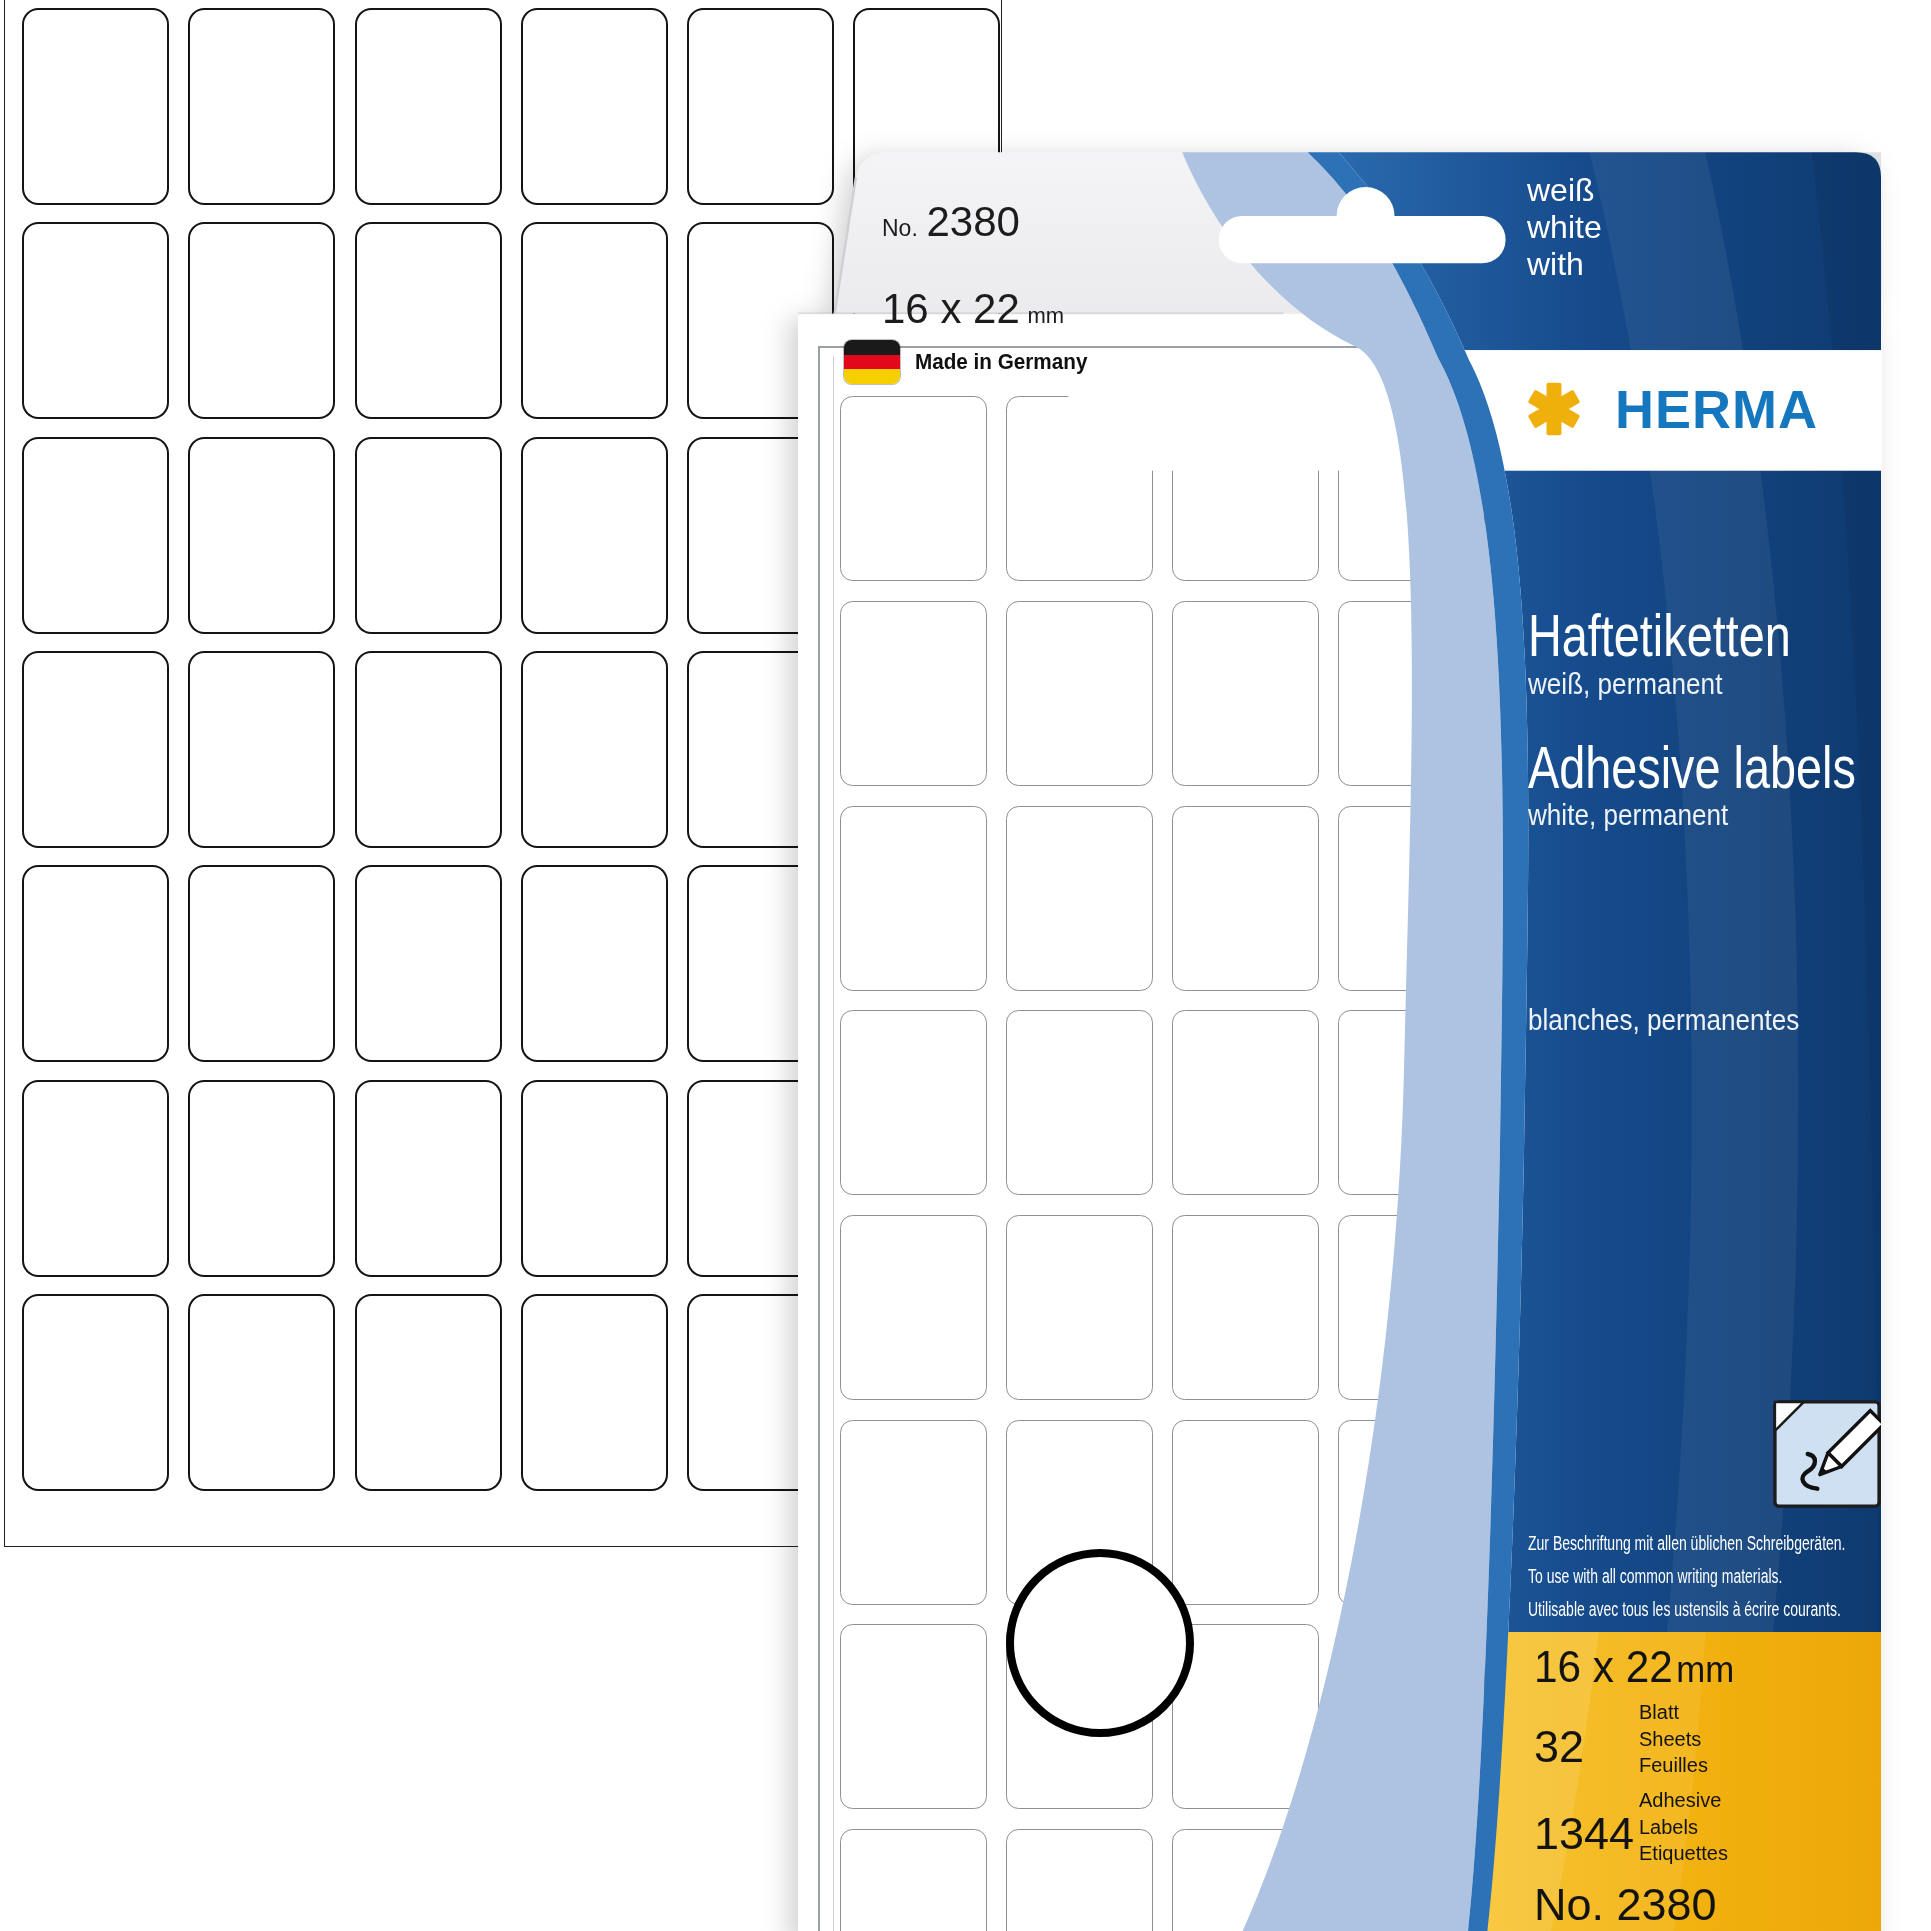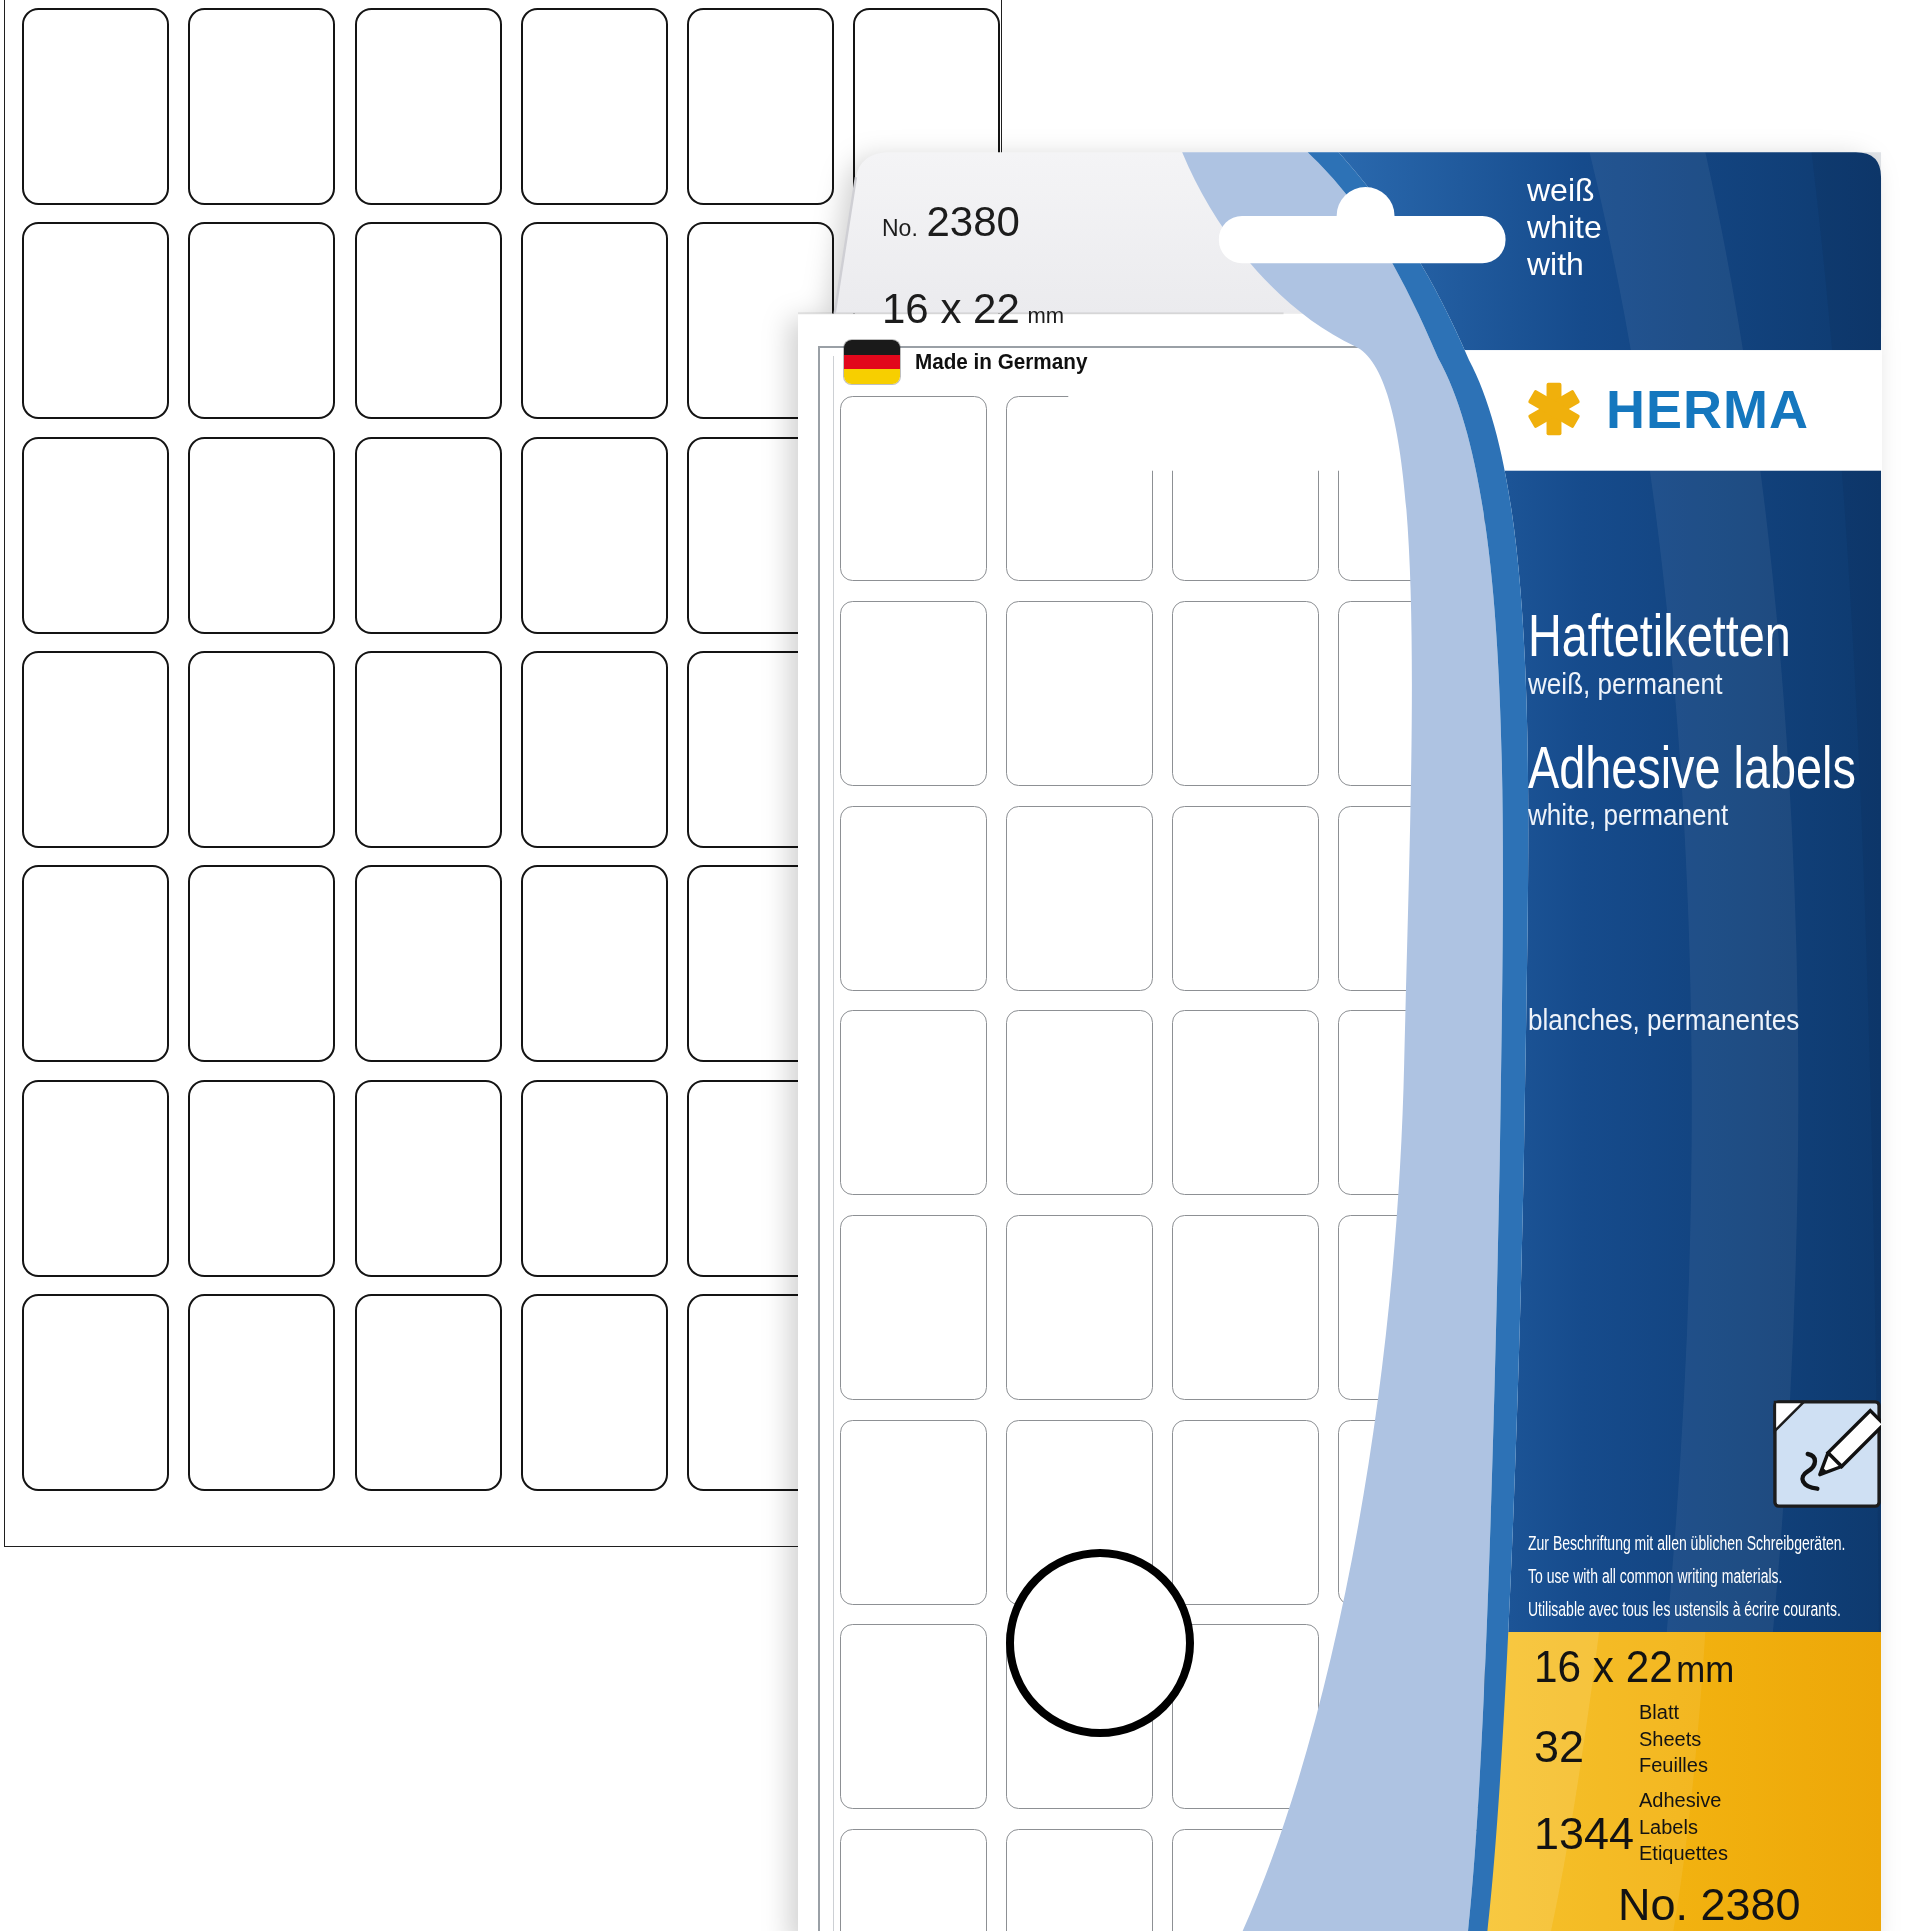--- a/index.html
+++ b/index.html
@@ -41,21 +41,21 @@
 
   #lang-block{left:1527px;top:172px;color:#fff;font-size:32px;line-height:37px;font-weight:400;}
 
   #made-in{left:844px;top:340px;z-index:6;display:flex;align-items:center;}
   #flag{width:56px;height:44px;border-radius:7.7px;overflow:hidden;box-shadow:0 0 0 1px rgba(0,0,0,.25);}
   #flag div{height:33.33%;}
   #made-in-label{margin-left:15.4px;font-size:22px;font-weight:bold;color:#101010;
                  transform:scaleX(.94);transform-origin:left center;}
 
   #brand{left:1526px;top:378px;z-index:6;display:flex;align-items:center;}
-  #brand-word{font-size:54px;font-weight:bold;color:#1577be;letter-spacing:1px;margin-left:24px;}
+  #brand-word{font-size:54px;font-weight:bold;color:#1577be;letter-spacing:1px;margin-left:33px;}
 
   .h-title{left:1528px;color:#fff;font-size:60px;line-height:60px;}
   .h-sub{left:1528px;color:#eef3fa;font-size:29px;line-height:33px;}
   #usage{left:1528px;top:1527px;color:#fff;font-size:20px;line-height:33px;}
 
   .spec{color:#131313;}
   .spec-big{font-size:45px;}
   .spec-units{font-size:20px;line-height:26.6px;}
 
   #pencil-icon{left:1773px;top:1400px;z-index:6;}
@@ -276,16 +276,16 @@
     <div>Feuilles</div>
   </div>
 
   <div class="txt spec spec-big" style="left:1534px;top:1808px">1344</div>
   <div class="txt spec spec-units" style="left:1639px;top:1787px">
     <div>Adhesive</div>
     <div>Labels</div>
     <div>Etiquettes</div>
   </div>
 
-  <div class="txt spec spec-big" style="left:1618px;top:1879px">No. 2380</div>
+  <div class="txt spec spec-big" style="left:1534px;top:1879px">No. 2380</div>
 
 </div>
 
 
 </body></html>

